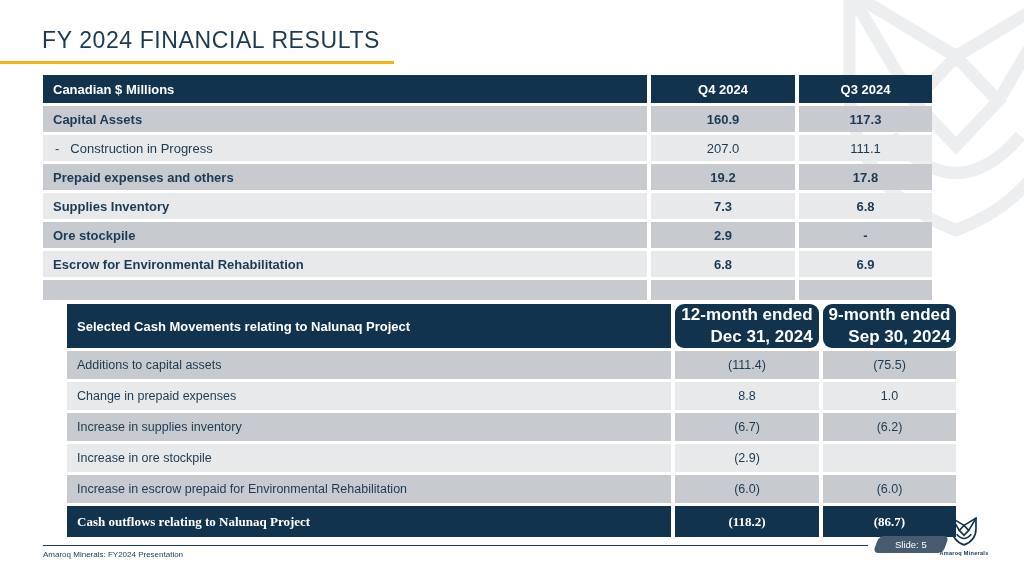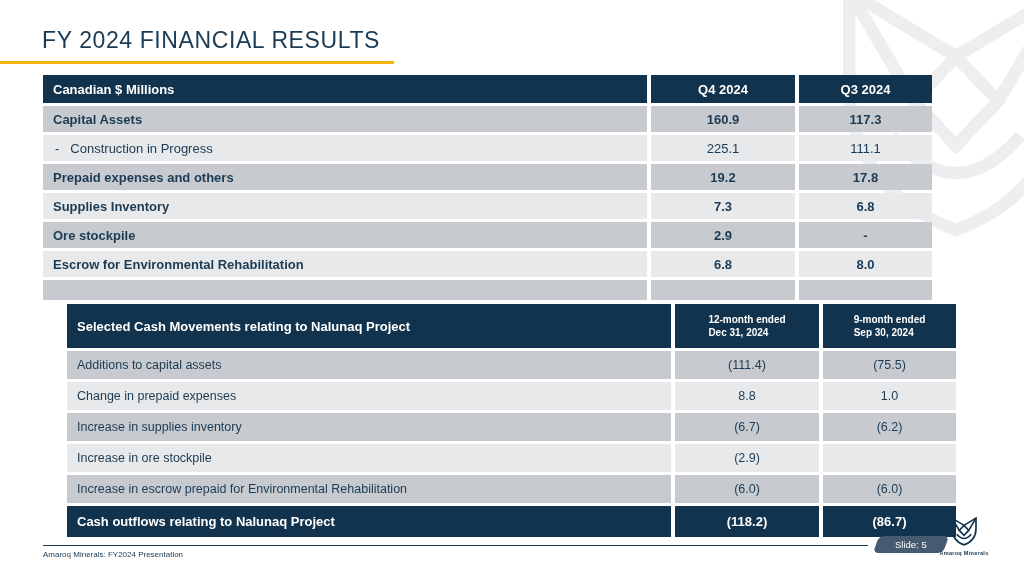--- a/index.html
+++ b/index.html
@@ -28,24 +28,24 @@
   .tbl-cash{top:304px;grid-template-rows:44px 28px 28px 28px 28px 28px 31px;margin-left:24px;}
   .tbl{display:grid;}
   .row{display:contents;}
   .cell{display:flex;align-items:center;color:var(--text,#1b3a54);font-size:13px;text-align:center;}
   .lbl{padding-left:10px;justify-content:flex-start;}
   .val{justify-content:center;text-align:center;}
   .hdr{background:var(--navy,#12334d);color:#fff;font-weight:bold;}
   .g{background:var(--row-gray,#c7cbcf);}
   .l{background:var(--row-light,#e7e9ea);}
   .b{font-weight:bold;}
-  .colhead{font-size:10px;line-height:1.3;white-space:pre-line;text-align:left;}
+  .colhead{font-size:17px;line-height:1.3;white-space:pre-line;text-align:right;border-radius:9px;}
   .dash{margin-right:11px;margin-left:2px;}
   .cash-lbl{font-size:12.5px;}
-  .totrow .cell{background:var(--navy,#12334d);color:#fff;font-weight:bold;}
+  .totrow .cell{background:var(--navy,#12334d);color:#fff;font-weight:bold;font-family:Liberation Serif, serif;}
 
   
   .footer-line{position:absolute;left:43px;top:545px;width:825px;height:1px;
                background:var(--text,#1b3a54);z-index:1;}
   .footer-src{position:absolute;left:43px;top:550px;font-size:8px;color:var(--text,#1b3a54);z-index:1;}
   .slide-badge{position:absolute;left:876px;top:536px;width:70px;height:17px;
                background:var(--badge,#465a70);transform:skewX(-20deg);border-radius:5px;
                display:flex;align-items:center;justify-content:center;z-index:1;}
   .slide-badge span{transform:skewX(20deg);color:#fff;font-size:9.5px;}
   .brand{position:absolute;left:936px;top:517px;width:56px;text-align:center;z-index:1;}
@@ -79,42 +79,42 @@
     <div class="row">
       <div class="cell lbl g b">Capital Assets</div>
       <div class="cell val g b">160.9</div>
       <div class="cell val g b">117.3</div>
     </div>
     <div class="row">
       <div class="cell lbl l">
           <span class="dash">-</span>
           <span>Construction in Progress</span>
         </div>
-      <div class="cell val l">225.1</div>
+      <div class="cell val l">207.0</div>
       <div class="cell val l">111.1</div>
     </div>
     <div class="row">
       <div class="cell lbl g b">Prepaid expenses and others</div>
       <div class="cell val g b">19.2</div>
       <div class="cell val g b">17.8</div>
     </div>
     <div class="row">
       <div class="cell lbl l b">Supplies Inventory</div>
       <div class="cell val l b">7.3</div>
       <div class="cell val l b">6.8</div>
     </div>
     <div class="row">
       <div class="cell lbl g b">Ore stockpile</div>
       <div class="cell val g b">2.9</div>
       <div class="cell val g b">-</div>
     </div>
     <div class="row">
       <div class="cell lbl l b">Escrow for Environmental Rehabilitation</div>
       <div class="cell val l b">6.8</div>
-      <div class="cell val l b">8.0</div>
+      <div class="cell val l b">6.9</div>
     </div>
     <div class="row">
       <div class="cell lbl g"></div>
       <div class="cell val g"></div>
       <div class="cell val g"></div>
     </div>
   </div>
 
   <div class="tbl tbl-cash">
     <div class="row">

